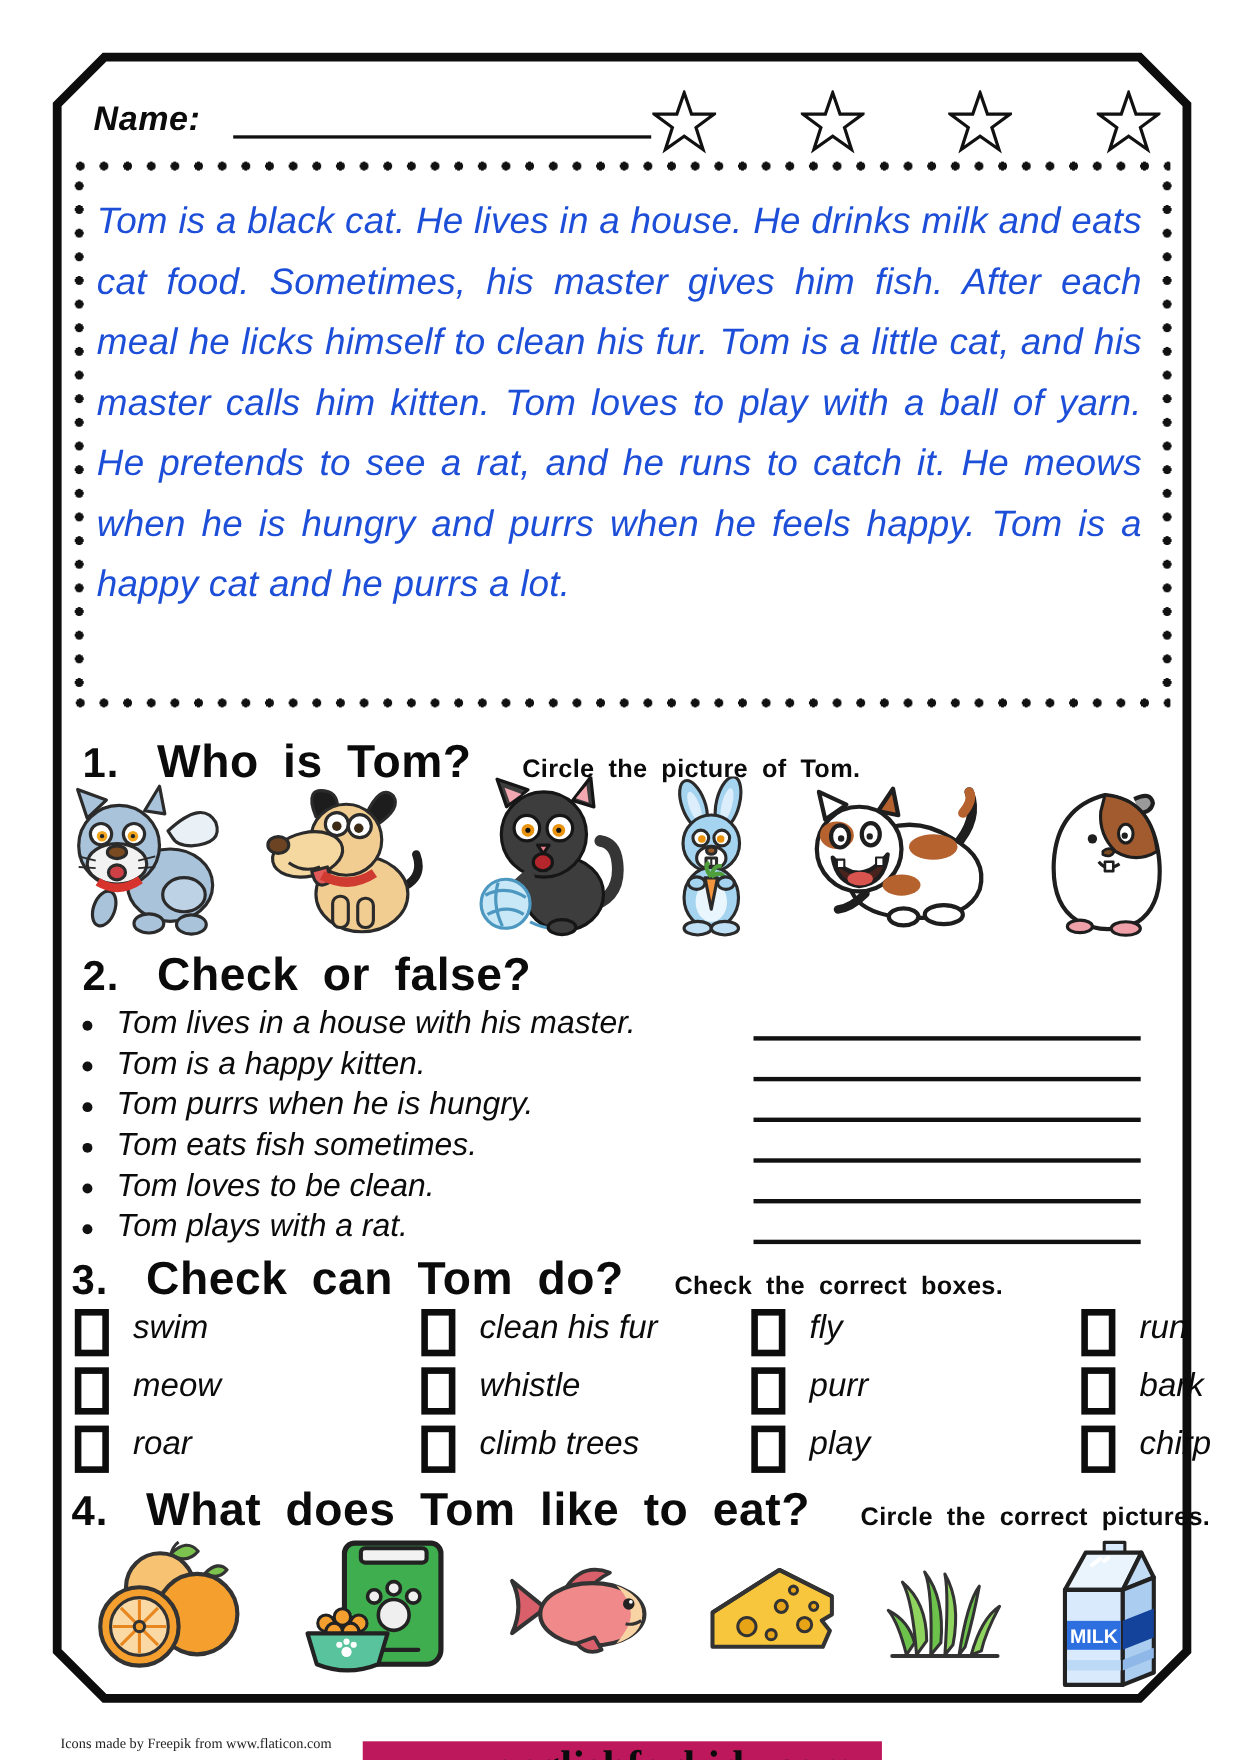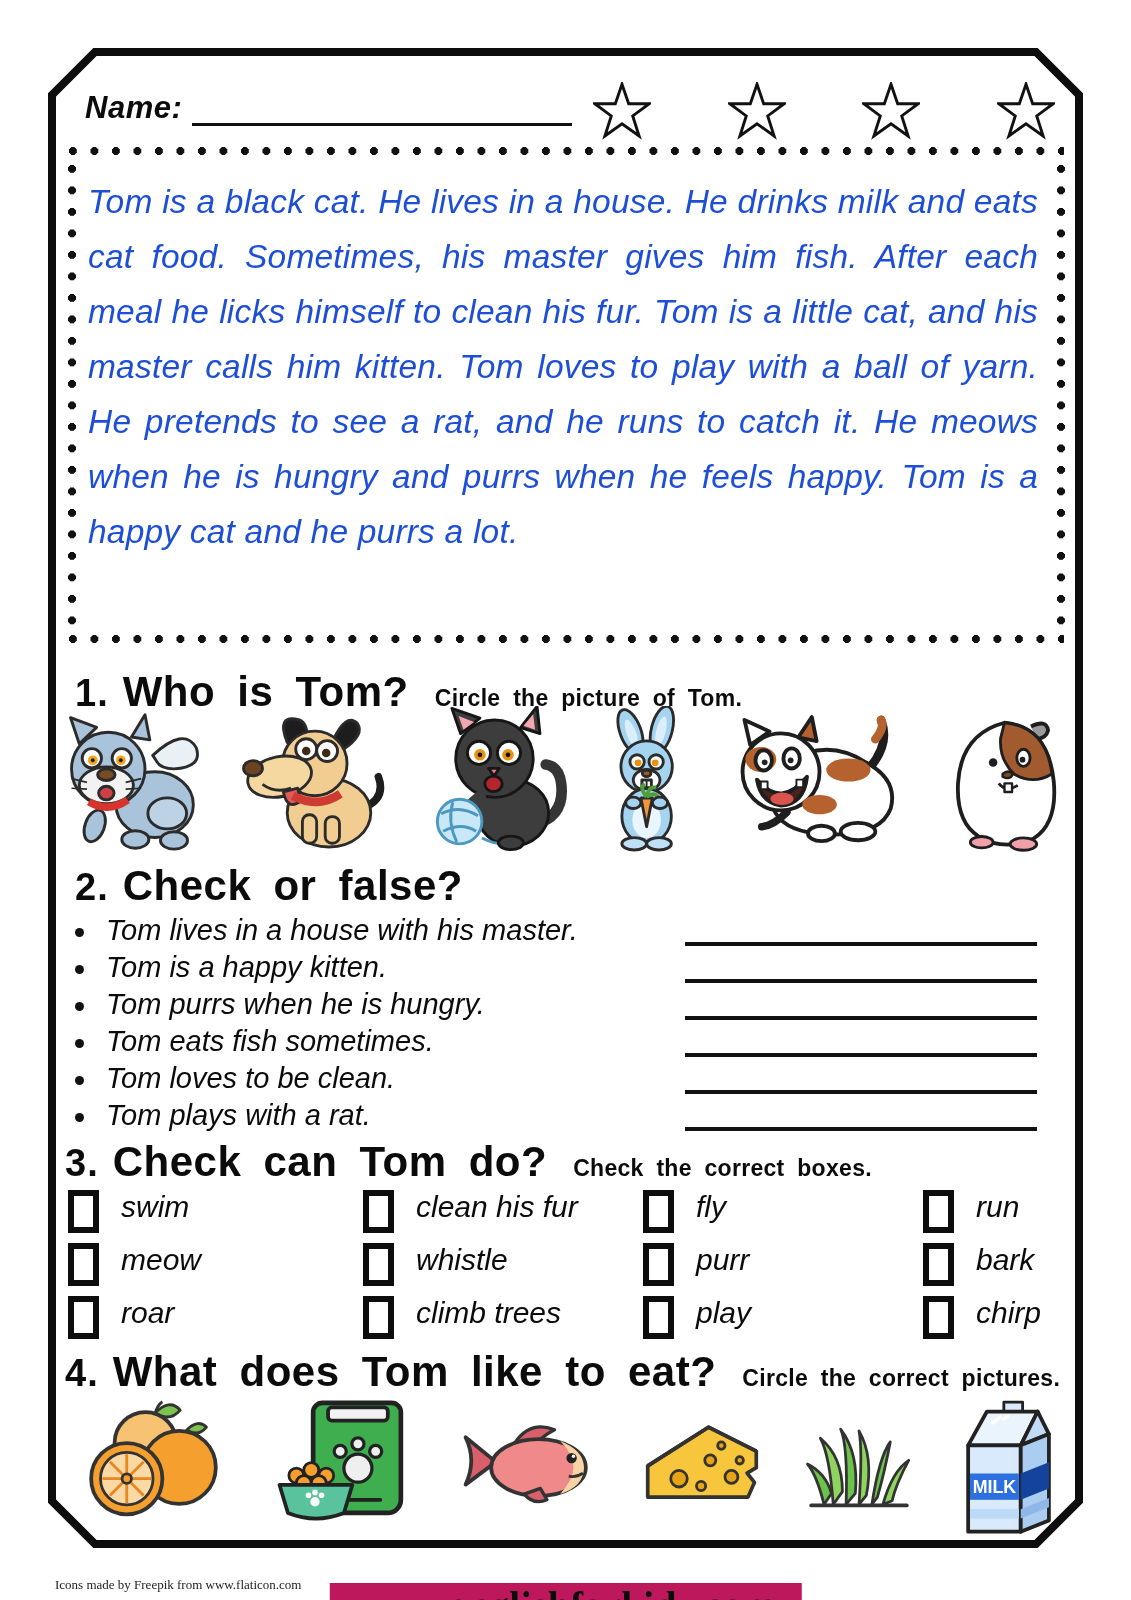--- a/index.html
+++ b/index.html
@@ -3,21 +3,21 @@
 <meta charset="utf-8">
 <style>
   * { margin:0; padding:0; box-sizing:border-box; }
   html,body { background:#fff; }
   .page {
     position:relative; width:1131px; height:1600px; margin:0 auto;
     background:#fff; overflow:hidden;
     font-family:"Liberation Sans", sans-serif; color:#0b0b0b;
   }
   .frame { position:absolute; left:0; top:0; z-index:1; pointer-events:none; }
-  .layer { position:absolute; z-index:2; }
+  .layer { position:absolute; z-index:2;gap:20px; }
 
   
   .header-name { left:85px; top:90px; display:flex; align-items:flex-end; }
   .name-label { font-size:31px; font-weight:700; font-style:italic; letter-spacing:.5px; }
   .name-line { width:380px; height:36px; border-bottom:3px solid #111; margin-left:10px; }
   .stars { left:593px; top:82px; width:462px; display:flex; justify-content:space-between; }
   .star { width:58px; height:58px; }
 
   
   .passage-box { left:62px; top:146px; width:1008px; height:500px; }

